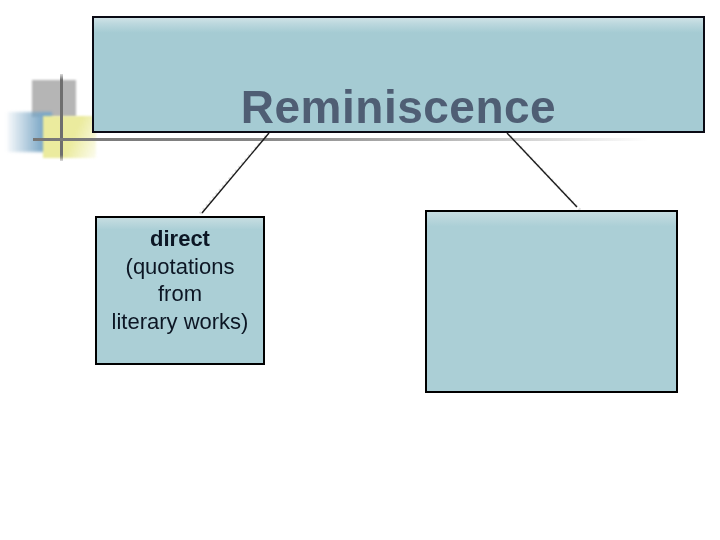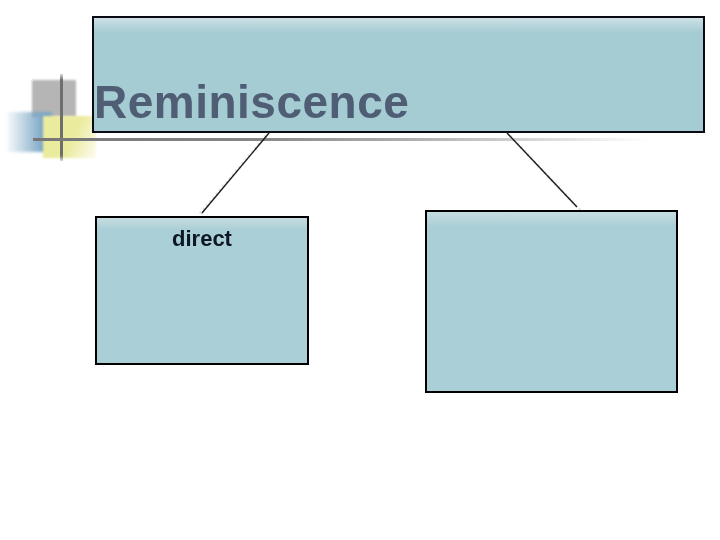--- a/index.html
+++ b/index.html
@@ -55,21 +55,21 @@
   .title-box {
     position: absolute;
     left: 92px; top: 16px;
     width: 613px; height: 117px;
     box-sizing: border-box;
     border: 2px solid var(--title-border, #0a0a14);
     background:
       linear-gradient(180deg, #cfe2e6 0%, #bcd8de 5%, var(--title-fill, #a5cbd3) 13%, var(--title-fill, #a5cbd3) 100%);
     display: flex;
     align-items: flex-end;
-    padding-bottom: 5px;
+    justify-content: center;
   }
   .title-text {
     font-size: 46px;
     font-weight: bold;
     letter-spacing: 0.5px;
     color: var(--title-color, #4f5e74);
     line-height: 1.05;
   }
 
   
@@ -87,21 +87,21 @@
     border: 2px solid var(--node-border, #000000);
     background:
       linear-gradient(180deg, #c6dde1 0%, var(--node-fill, #abcfd6) 8%, var(--node-fill, #abcfd6) 100%);
     color: var(--node-text, #0c1624);
     font-size: 22px;
     line-height: 1.25;
     text-align: center;
   }
   .node-direct {
     left: 95px; top: 216px;
-    width: 214px; height: 149px;
+    width: 170px; height: 149px;
     padding: 7px 8px 0 8px;
   }
   .node-indirect {
     left: 425px; top: 210px;
     width: 253px; height: 183px;
     padding: 22px 8px 0 8px;
   }
   .node-title {
     font-weight: bold;
   }
@@ -128,18 +128,19 @@
 
     <line x1="266" y1="136" x2="199" y2="215" stroke="#aaaaaa" stroke-width="3" stroke-opacity="0.35" stroke-dasharray="2,3"></line>
     <line x1="510" y1="136" x2="580" y2="210" stroke="#aaaaaa" stroke-width="3" stroke-opacity="0.35" stroke-dasharray="2,3"></line>
 
     <line x1="269" y1="133" x2="202" y2="213" stroke="#1a1a1a" stroke-width="1.4"></line>
     <line x1="507" y1="133" x2="577" y2="207" stroke="#1a1a1a" stroke-width="1.4"></line>
   </svg>
 
   <div class="node-box node-direct">
     <div class="node-title">direct</div>
+    <div class="node-body">(quotations from<br>literary works)</div>
   </div>
 
   <div class="node-box node-indirect">
   </div>
 
 </div>
 
 </body></html>

